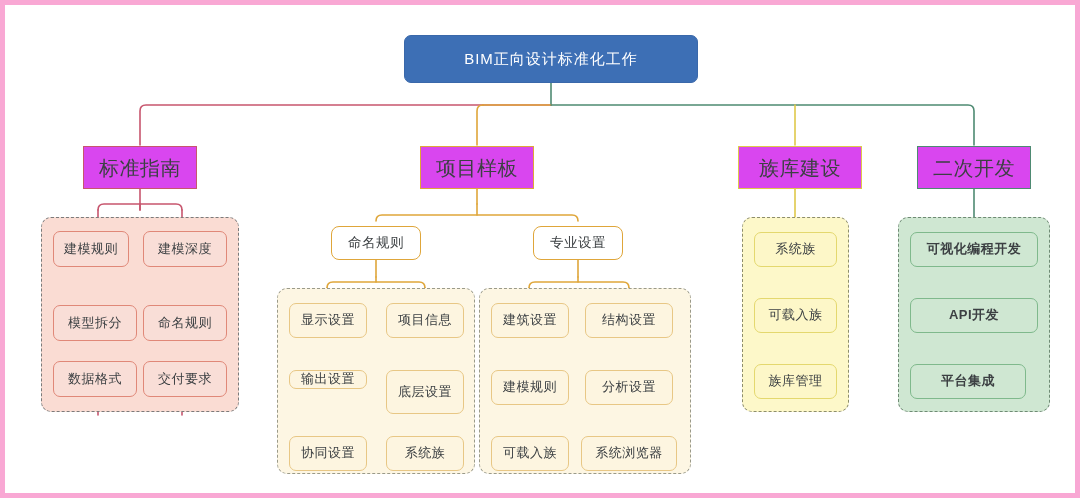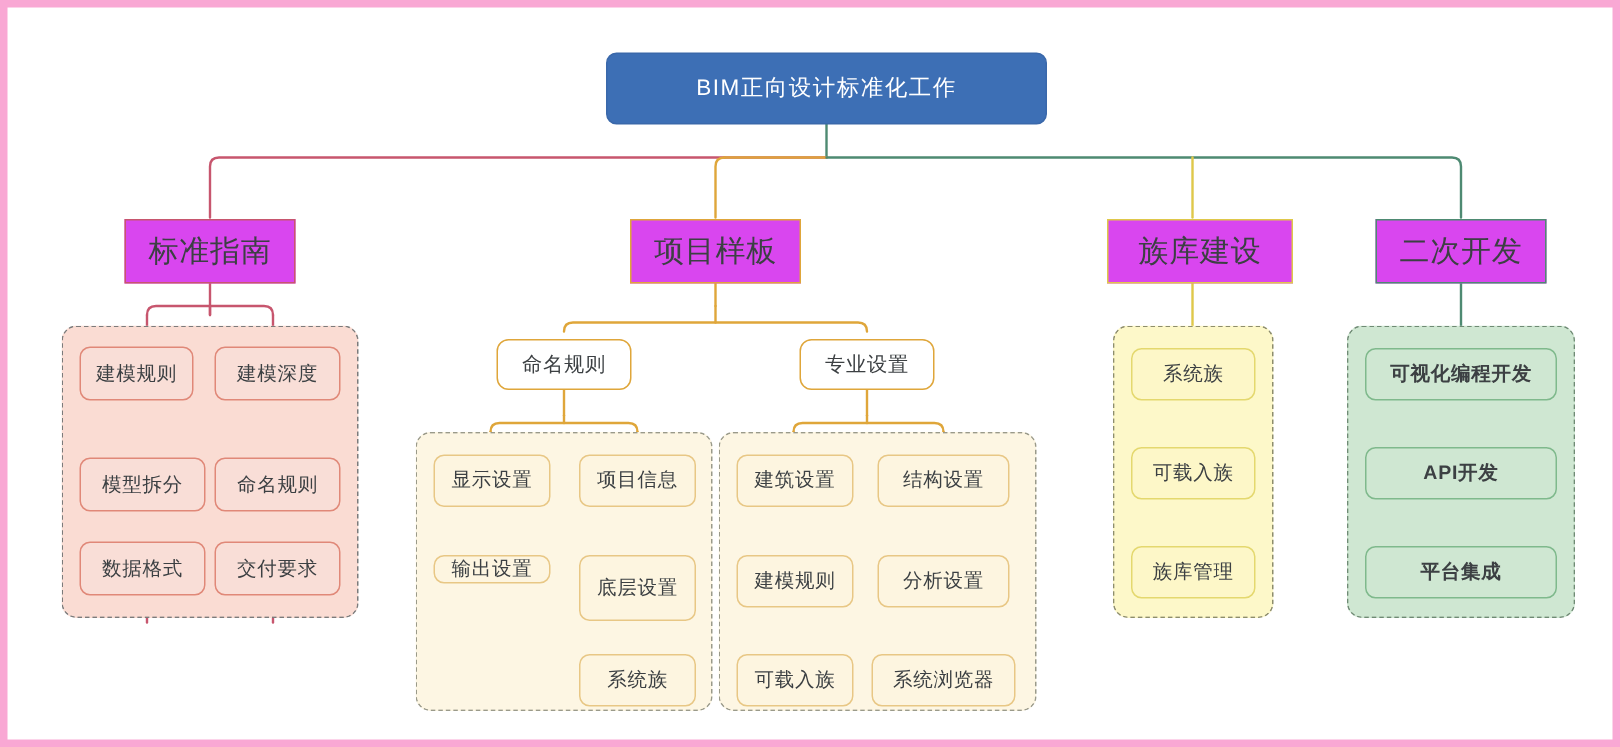--- a/index.html
+++ b/index.html
@@ -184,20 +184,21 @@
 
   <div class="node l3" style="left:326px; top:221px; width:90px; height:34px;">命名规则</div>
   <div class="node l3" style="left:528px; top:221px; width:90px; height:34px;">专业设置</div>
 
   <div class="group-box orange" style="left:272px; top:283px; width:198px; height:186px;"></div>
 
   <div class="node leaf orange" style="left:284px; top:298px; width:78px; height:35px;">显示设置</div>
   <div class="node leaf orange" style="left:381px; top:298px; width:78px; height:35px;">项目信息</div>
   <div class="node leaf orange" style="left:284px; top:365px; width:78px; height:19px;">输出设置</div>
   <div class="node leaf orange" style="left:381px; top:365px; width:78px; height:44px;">底层设置</div>
+  <div class="node leaf orange" style="left:284px; top:431px; width:78px; height:35px;">协同设置</div>
   <div class="node leaf orange" style="left:381px; top:431px; width:78px; height:35px;">系统族</div>
 
   <div class="group-box orange" style="left:474px; top:283px; width:212px; height:186px;"></div>
 
   <div class="node leaf orange" style="left:486px; top:298px; width:78px; height:35px;">建筑设置</div>
   <div class="node leaf orange" style="left:580px; top:298px; width:88px; height:35px;">结构设置</div>
   <div class="node leaf orange" style="left:486px; top:365px; width:78px; height:35px;">建模规则</div>
   <div class="node leaf orange" style="left:580px; top:365px; width:88px; height:35px;text-align:center;">分析设置</div>
   <div class="node leaf orange" style="left:486px; top:431px; width:78px; height:35px;">可载入族</div>
   <div class="node leaf orange" style="left:576px; top:431px; width:96px; height:35px;">系统浏览器</div>
@@ -205,15 +206,15 @@
   <div class="group-box yellow" style="left:737px; top:212px; width:107px; height:195px;"></div>
 
   <div class="node leaf yellow" style="left:749px; top:227px; width:83px; height:35px;">系统族</div>
   <div class="node leaf yellow" style="left:749px; top:293px; width:83px; height:35px;">可载入族</div>
   <div class="node leaf yellow" style="left:749px; top:359px; width:83px; height:35px;">族库管理</div>
 
   <div class="group-box green" style="left:893px; top:212px; width:152px; height:195px;"></div>
 
   <div class="node leaf green" style="left:905px; top:227px; width:128px; height:35px;">可视化编程开发</div>
   <div class="node leaf green" style="left:905px; top:293px; width:128px; height:35px;">API开发</div>
-  <div class="node leaf green" style="left:905px; top:359px; width:128px; height:35px;text-align:right;">平台集成</div>
+  <div class="node leaf green" style="left:905px; top:359px; width:116px; height:35px;text-align:right;">平台集成</div>
 
 </div>
 
 </body></html>

